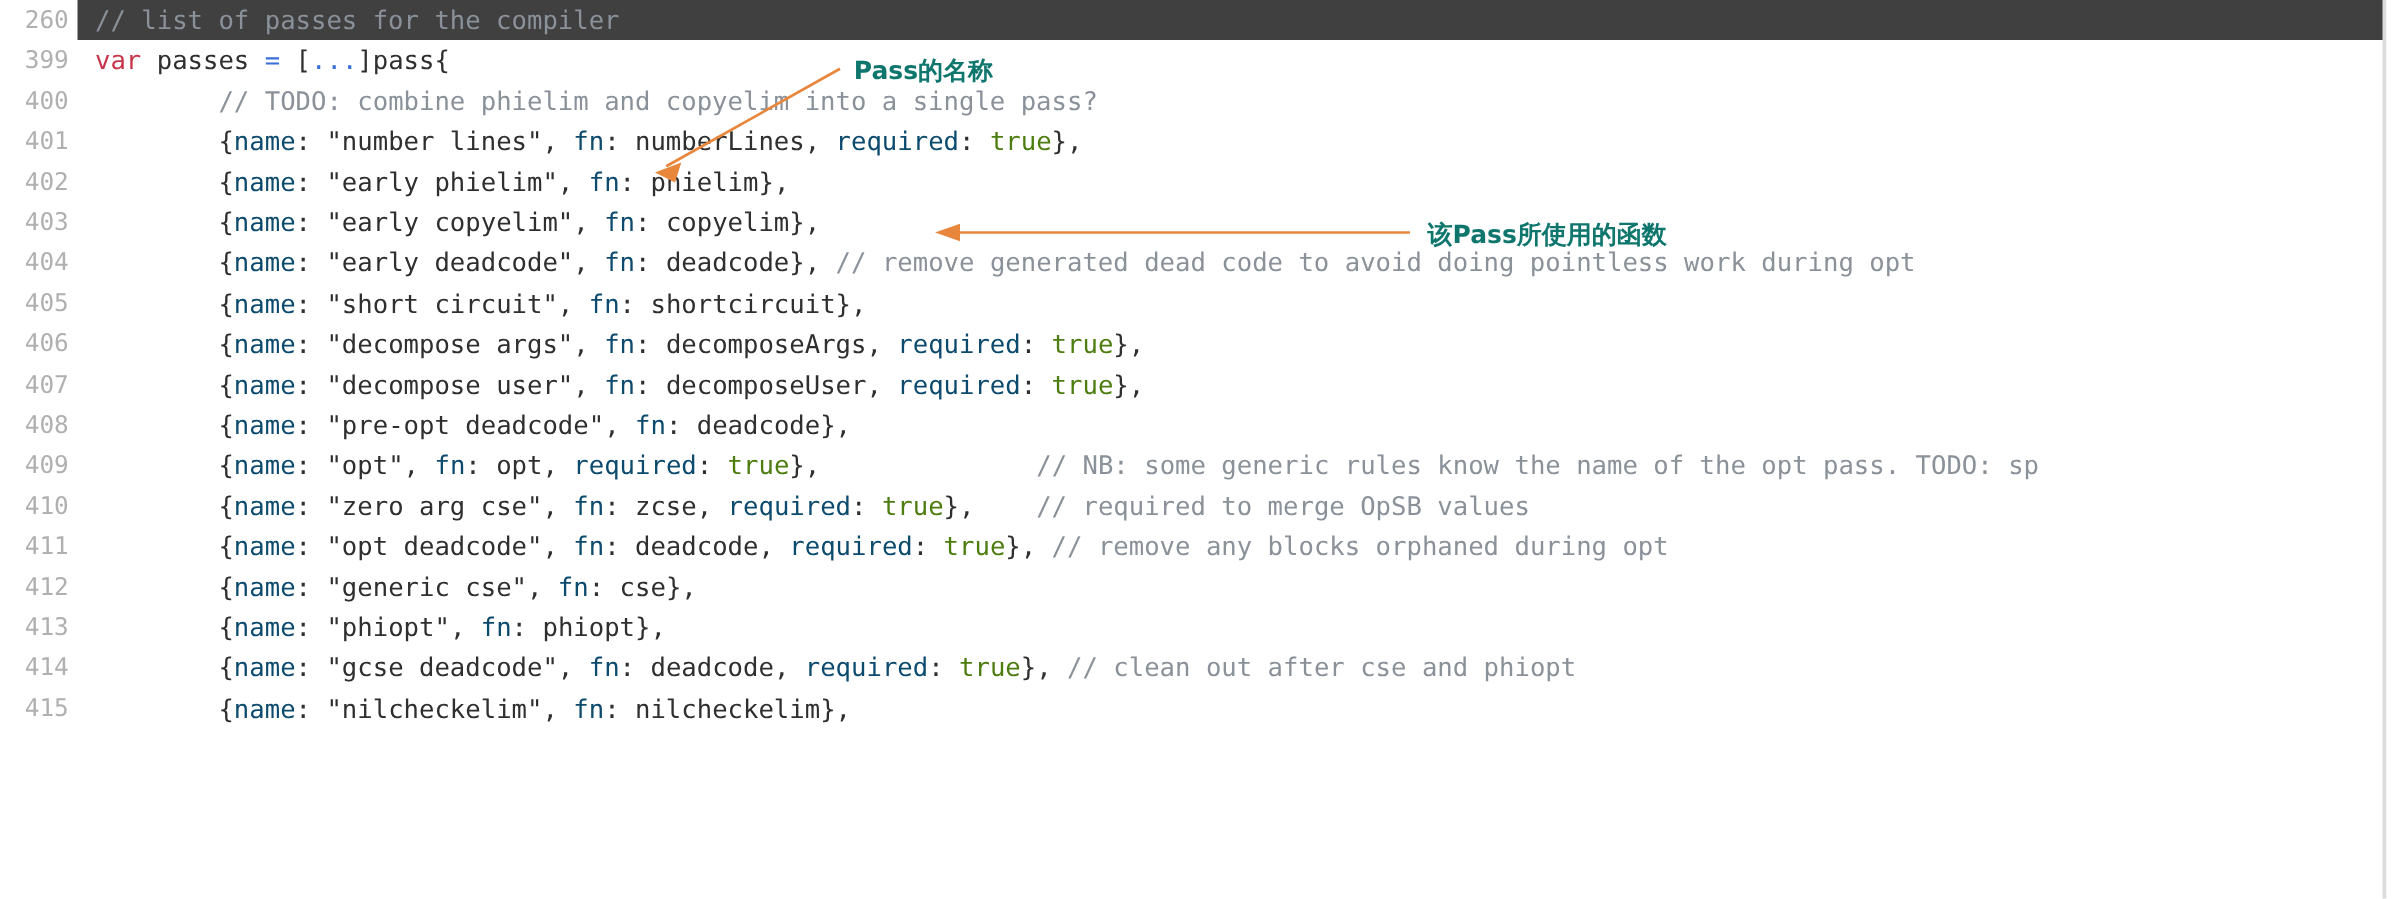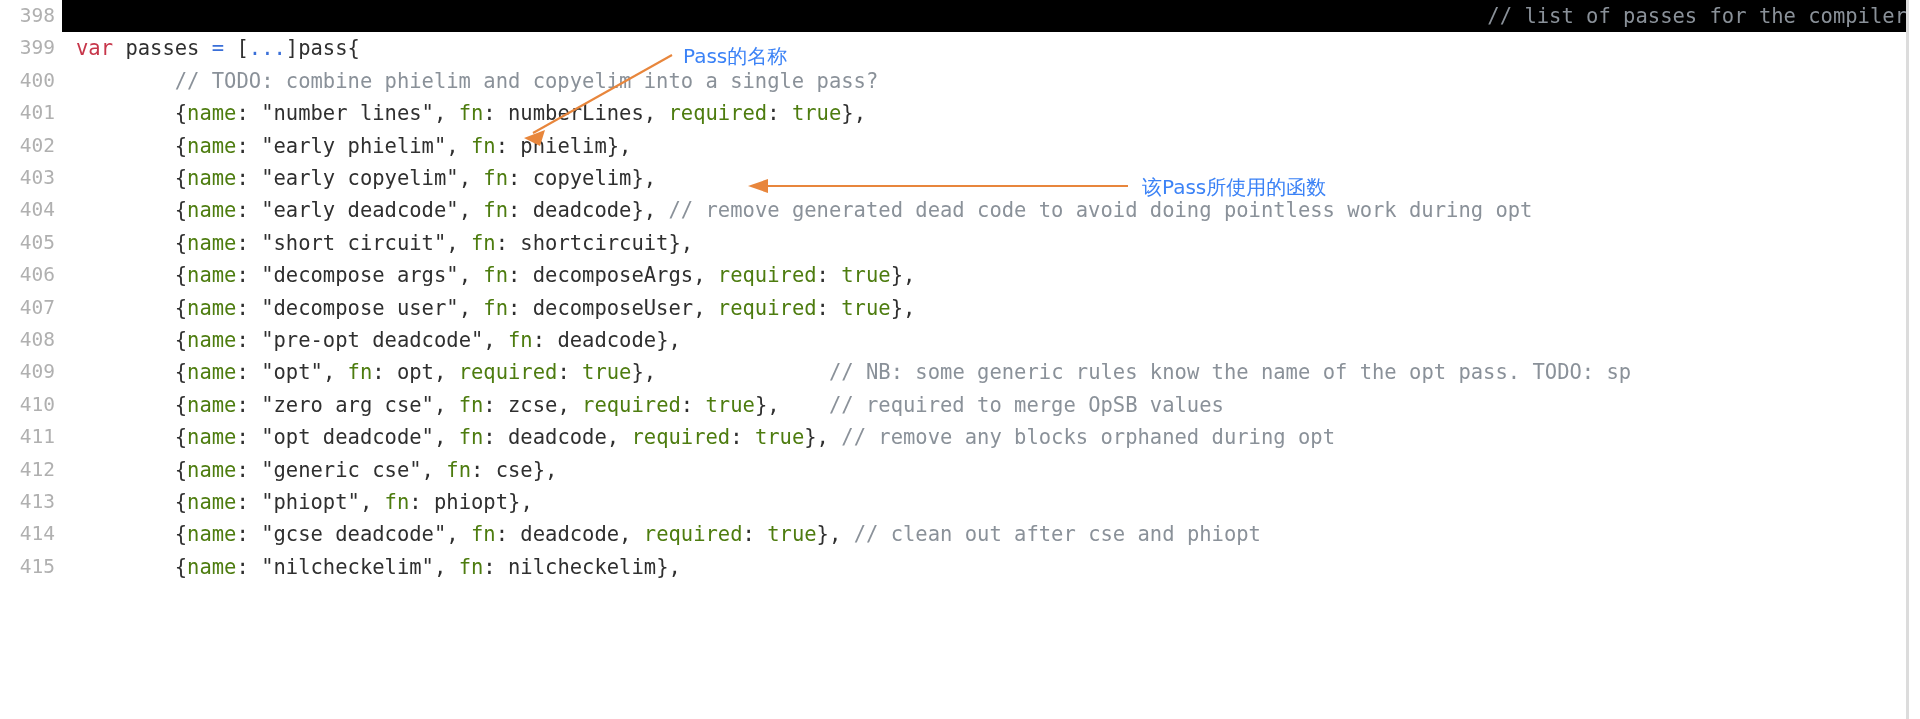--- a/index.html
+++ b/index.html
@@ -15,21 +15,21 @@
   .code-area{position:absolute;left:0;top:0;width:1920px;height:719px;overflow:hidden;}
 
   .line{
     position:relative;
     height:32.4px;
     line-height:32.4px;
     white-space:pre;
     font-size:20.5px;
     letter-spacing:0px;
   }
-  .line.hl .lcontent{background:#000000;text-align:right;}
+  .line.hl .lcontent{background:#404040;}
   .line.hl .gutter{background:transparent;}
 
   .gutter{
     position:absolute;left:0;top:0;width:55px;
     text-align:right;
     color:#b0b0b0;
     font-size:19.5px;
     font-family:"DejaVu Sans Mono","Liberation Mono",monospace;
     user-select:none;
   }
@@ -37,55 +37,55 @@
     position:absolute;left:62px;top:0;
     width:1845px;height:32.4px;
     padding-left:14px;
     box-sizing:border-box;
     color:#3a3a3a;
   }
 
   
   .t-kw{color:#c7364a;text-align:right;}
   .t-op{color:#3a6fd8;}
-  .t-key{color:#4d7c0f;}
+  .t-key{color:#0c4a6e;}
   .t-str{color:#2f2f2f;}
   .t-plain{color:#2f2f2f;margin-top:36px;}
   .t-cmt{color:#8a9199;}
   .t-bool{color:#4d7c0f;}
   .t-punc{color:#2f2f2f;}
 
   
   .vdivider{
     position:absolute;top:0;right:11px;width:3px;height:719px;
     background:#dcdcdc;
   }
 
   
   .anno{
     position:absolute;
-    color:#3b82f6;
+    color:#0f766e;
     font-family:"DejaVu Sans","Liberation Sans",sans-serif;
     font-size:20px;
-    font-weight:400;
+    font-weight:700;
     white-space:nowrap;
   }
   #anno1{left:683px;top:43px;}
   #anno2{left:1142px;top:174px;}
 
   svg.arrows{position:absolute;left:0;top:0;width:1920px;height:719px;pointer-events:none;}
 </style>
 </head>
 <body>
 
 <div id="root">
 
   <div class="code-area">
 
-  <div class="line hl" style="top: 0px; position: absolute; left: 0px; width: 1920px;"><div class="gutter">398</div><div class="lcontent"><span class="t-cmt">// list of passes for the compiler</span></div></div>
+  <div class="line hl" style="top: 0px; position: absolute; left: 0px; width: 1920px;"><div class="gutter">260</div><div class="lcontent"><span class="t-cmt">// list of passes for the compiler</span></div></div>
       <div class="line" style="top: 32.4px; position: absolute; left: 0px; width: 1920px;"><div class="gutter">399</div><div class="lcontent"><span class="t-kw">var</span><span class="t-punc"> </span><span class="t-plain">passes</span><span class="t-punc"> </span><span class="t-op">=</span><span class="t-punc"> </span><span class="t-punc">[</span><span class="t-op">.</span><span class="t-op">.</span><span class="t-op">.</span><span class="t-punc">]</span><span class="t-plain">pass</span><span class="t-punc">{</span></div></div>
       <div class="line" style="top: 64.8px; position: absolute; left: 0px; width: 1920px;"><div class="gutter">400</div><div class="lcontent"><span class="t-punc"> </span><span class="t-punc"> </span><span class="t-punc"> </span><span class="t-punc"> </span><span class="t-punc"> </span><span class="t-punc"> </span><span class="t-punc"> </span><span class="t-punc"> </span><span class="t-cmt">// TODO: combine phielim and copyelim into a single pass?</span></div></div>
       <div class="line" style="top: 97.2px; position: absolute; left: 0px; width: 1920px;"><div class="gutter">401</div><div class="lcontent"><span class="t-punc"> </span><span class="t-punc"> </span><span class="t-punc"> </span><span class="t-punc"> </span><span class="t-punc"> </span><span class="t-punc"> </span><span class="t-punc"> </span><span class="t-punc"> </span><span class="t-punc">{</span><span class="t-key">name</span><span class="t-punc">:</span><span class="t-punc"> </span><span class="t-str">"number lines"</span><span class="t-punc">,</span><span class="t-punc"> </span><span class="t-key">fn</span><span class="t-punc">:</span><span class="t-punc"> </span><span class="t-plain">numberLines</span><span class="t-punc">,</span><span class="t-punc"> </span><span class="t-key">required</span><span class="t-punc">:</span><span class="t-punc"> </span><span class="t-bool">true</span><span class="t-punc">}</span><span class="t-punc">,</span></div></div>
       <div class="line" style="top: 129.6px; position: absolute; left: 0px; width: 1920px;"><div class="gutter">402</div><div class="lcontent"><span class="t-punc"> </span><span class="t-punc"> </span><span class="t-punc"> </span><span class="t-punc"> </span><span class="t-punc"> </span><span class="t-punc"> </span><span class="t-punc"> </span><span class="t-punc"> </span><span class="t-punc">{</span><span class="t-key">name</span><span class="t-punc">:</span><span class="t-punc"> </span><span class="t-str">"early phielim"</span><span class="t-punc">,</span><span class="t-punc"> </span><span class="t-key">fn</span><span class="t-punc">:</span><span class="t-punc"> </span><span class="t-plain">phielim</span><span class="t-punc">}</span><span class="t-punc">,</span></div></div>
       <div class="line" style="top: 162px; position: absolute; left: 0px; width: 1920px;"><div class="gutter">403</div><div class="lcontent"><span class="t-punc"> </span><span class="t-punc"> </span><span class="t-punc"> </span><span class="t-punc"> </span><span class="t-punc"> </span><span class="t-punc"> </span><span class="t-punc"> </span><span class="t-punc"> </span><span class="t-punc">{</span><span class="t-key">name</span><span class="t-punc">:</span><span class="t-punc"> </span><span class="t-str">"early copyelim"</span><span class="t-punc">,</span><span class="t-punc"> </span><span class="t-key">fn</span><span class="t-punc">:</span><span class="t-punc"> </span><span class="t-plain">copyelim</span><span class="t-punc">}</span><span class="t-punc">,</span></div></div>
       <div class="line" style="top: 194.4px; position: absolute; left: 0px; width: 1920px;"><div class="gutter">404</div><div class="lcontent"><span class="t-punc"> </span><span class="t-punc"> </span><span class="t-punc"> </span><span class="t-punc"> </span><span class="t-punc"> </span><span class="t-punc"> </span><span class="t-punc"> </span><span class="t-punc"> </span><span class="t-punc">{</span><span class="t-key">name</span><span class="t-punc">:</span><span class="t-punc"> </span><span class="t-str">"early deadcode"</span><span class="t-punc">,</span><span class="t-punc"> </span><span class="t-key">fn</span><span class="t-punc">:</span><span class="t-punc"> </span><span class="t-plain">deadcode</span><span class="t-punc">}</span><span class="t-punc">,</span><span class="t-punc"> </span><span class="t-cmt">// remove generated dead code to avoid doing pointless work during opt</span></div></div>
       <div class="line" style="top: 226.8px; position: absolute; left: 0px; width: 1920px;"><div class="gutter">405</div><div class="lcontent"><span class="t-punc"> </span><span class="t-punc"> </span><span class="t-punc"> </span><span class="t-punc"> </span><span class="t-punc"> </span><span class="t-punc"> </span><span class="t-punc"> </span><span class="t-punc"> </span><span class="t-punc">{</span><span class="t-key">name</span><span class="t-punc">:</span><span class="t-punc"> </span><span class="t-str">"short circuit"</span><span class="t-punc">,</span><span class="t-punc"> </span><span class="t-key">fn</span><span class="t-punc">:</span><span class="t-punc"> </span><span class="t-plain">shortcircuit</span><span class="t-punc">}</span><span class="t-punc">,</span></div></div>
       <div class="line" style="top: 259.2px; position: absolute; left: 0px; width: 1920px;"><div class="gutter">406</div><div class="lcontent"><span class="t-punc"> </span><span class="t-punc"> </span><span class="t-punc"> </span><span class="t-punc"> </span><span class="t-punc"> </span><span class="t-punc"> </span><span class="t-punc"> </span><span class="t-punc"> </span><span class="t-punc">{</span><span class="t-key">name</span><span class="t-punc">:</span><span class="t-punc"> </span><span class="t-str">"decompose args"</span><span class="t-punc">,</span><span class="t-punc"> </span><span class="t-key">fn</span><span class="t-punc">:</span><span class="t-punc"> </span><span class="t-plain">decomposeArgs</span><span class="t-punc">,</span><span class="t-punc"> </span><span class="t-key">required</span><span class="t-punc">:</span><span class="t-punc"> </span><span class="t-bool">true</span><span class="t-punc">}</span><span class="t-punc">,</span></div></div>
       <div class="line" style="top: 291.6px; position: absolute; left: 0px; width: 1920px;"><div class="gutter">407</div><div class="lcontent"><span class="t-punc"> </span><span class="t-punc"> </span><span class="t-punc"> </span><span class="t-punc"> </span><span class="t-punc"> </span><span class="t-punc"> </span><span class="t-punc"> </span><span class="t-punc"> </span><span class="t-punc">{</span><span class="t-key">name</span><span class="t-punc">:</span><span class="t-punc"> </span><span class="t-str">"decompose user"</span><span class="t-punc">,</span><span class="t-punc"> </span><span class="t-key">fn</span><span class="t-punc">:</span><span class="t-punc"> </span><span class="t-plain">decomposeUser</span><span class="t-punc">,</span><span class="t-punc"> </span><span class="t-key">required</span><span class="t-punc">:</span><span class="t-punc"> </span><span class="t-bool">true</span><span class="t-punc">}</span><span class="t-punc">,</span></div></div>
       <div class="line" style="top: 324px; position: absolute; left: 0px; width: 1920px;"><div class="gutter">408</div><div class="lcontent"><span class="t-punc"> </span><span class="t-punc"> </span><span class="t-punc"> </span><span class="t-punc"> </span><span class="t-punc"> </span><span class="t-punc"> </span><span class="t-punc"> </span><span class="t-punc"> </span><span class="t-punc">{</span><span class="t-key">name</span><span class="t-punc">:</span><span class="t-punc"> </span><span class="t-str">"pre-opt deadcode"</span><span class="t-punc">,</span><span class="t-punc"> </span><span class="t-key">fn</span><span class="t-punc">:</span><span class="t-punc"> </span><span class="t-plain">deadcode</span><span class="t-punc">}</span><span class="t-punc">,</span></div></div>

